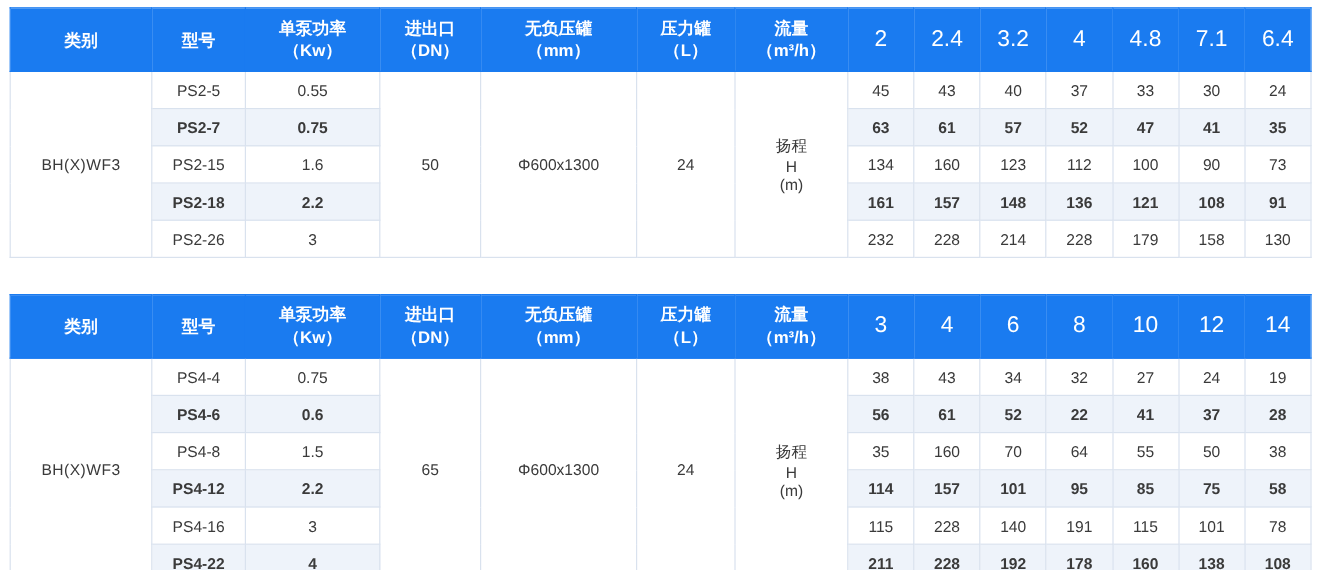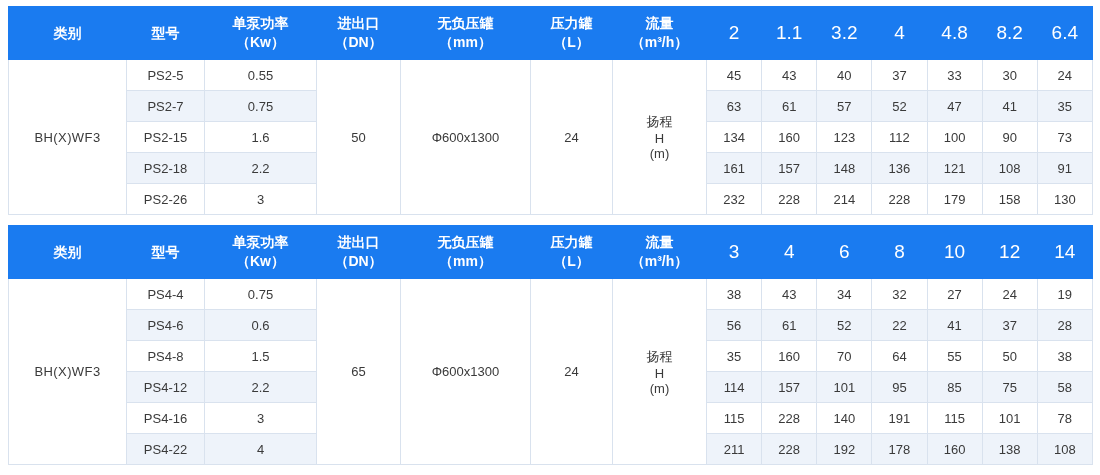--- a/index.html
+++ b/index.html
@@ -16,21 +16,21 @@
   }
   .page {
     width: 1100px;
     box-sizing: border-box;
     padding: 6px 8px 0 8px;
   }
   table.spec {
     border-collapse: collapse;
     width: 1084px;
     table-layout: fixed;
-    margin-bottom: 10px;
+    margin-bottom: 30px;
   }
   table.spec td, table.spec th {
     border: 1px solid #d9e2ee;
     text-align: center;
     vertical-align: middle;
     font-weight: normal;
     padding: 0;
   }
   
   table.spec thead th {
@@ -48,20 +48,21 @@
   }
   
   table.spec tbody td {
     height: 30px;
     font-size: 13px;
     color: #3a3a3a;
     background: #ffffff;
   }
   table.spec tbody tr.alt td {
     background: #eef3fa;
+    font-weight: bold;
   }
   td.cat {
     font-size: 13px;
     letter-spacing: 0.4px;
     color: #333;
   }
   td.model { color: #333; }
   td.merged {
     font-size: 13px;
   }
@@ -115,25 +116,25 @@
         </th>
         <th>
           <div>压力罐</div>
           <div>（L）</div>
         </th>
         <th>
           <div>流量</div>
           <div>（m³/h）</div>
         </th>
         <th class="flow-val">2</th>
-        <th class="flow-val">1.1</th>
+        <th class="flow-val">2.4</th>
         <th class="flow-val">3.2</th>
         <th class="flow-val">4</th>
         <th class="flow-val">4.8</th>
-        <th class="flow-val">8.2</th>
+        <th class="flow-val">7.1</th>
         <th class="flow-val">6.4</th>
       </tr>
     </thead>
     <tbody>
       <tr>
         <td class="cat" rowspan="5">BH(X)WF3</td>
         <td class="model">PS2-5</td>
         <td>0.55</td>
         <td class="merged" rowspan="5">50</td>
         <td class="merged" rowspan="5">Φ600x1300</td>

